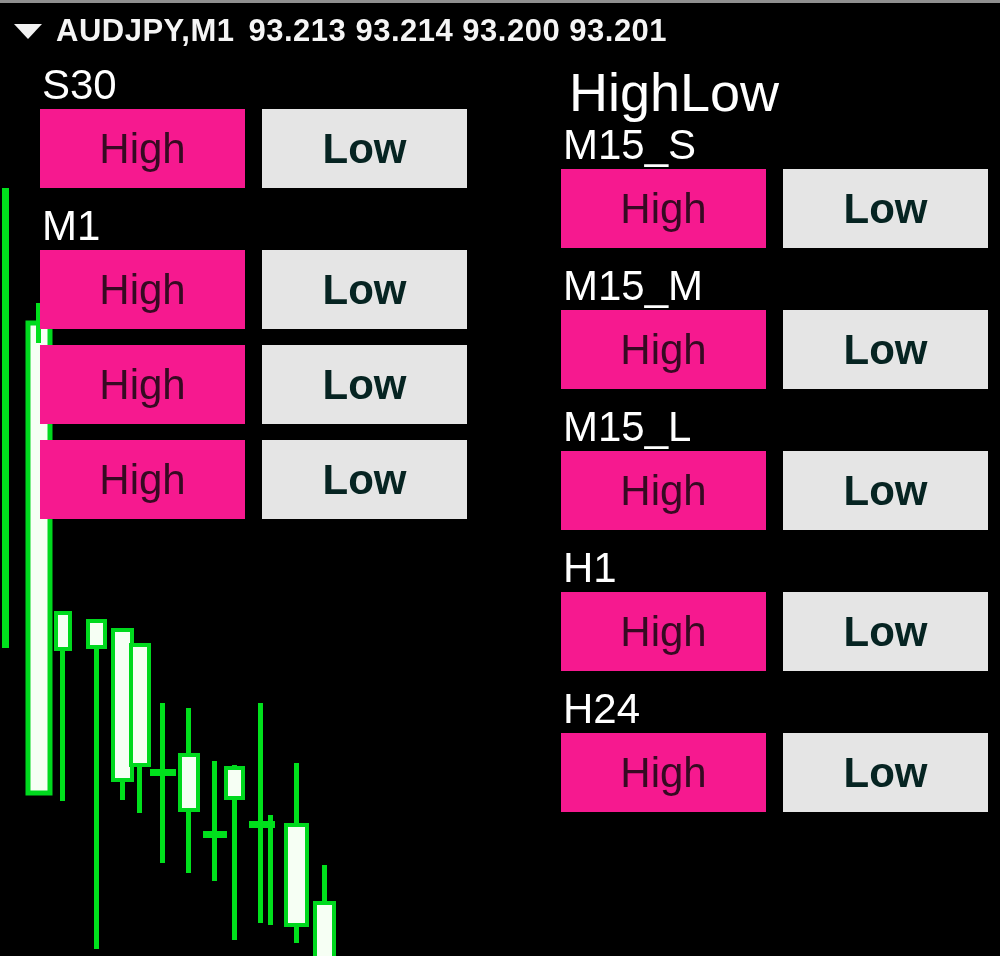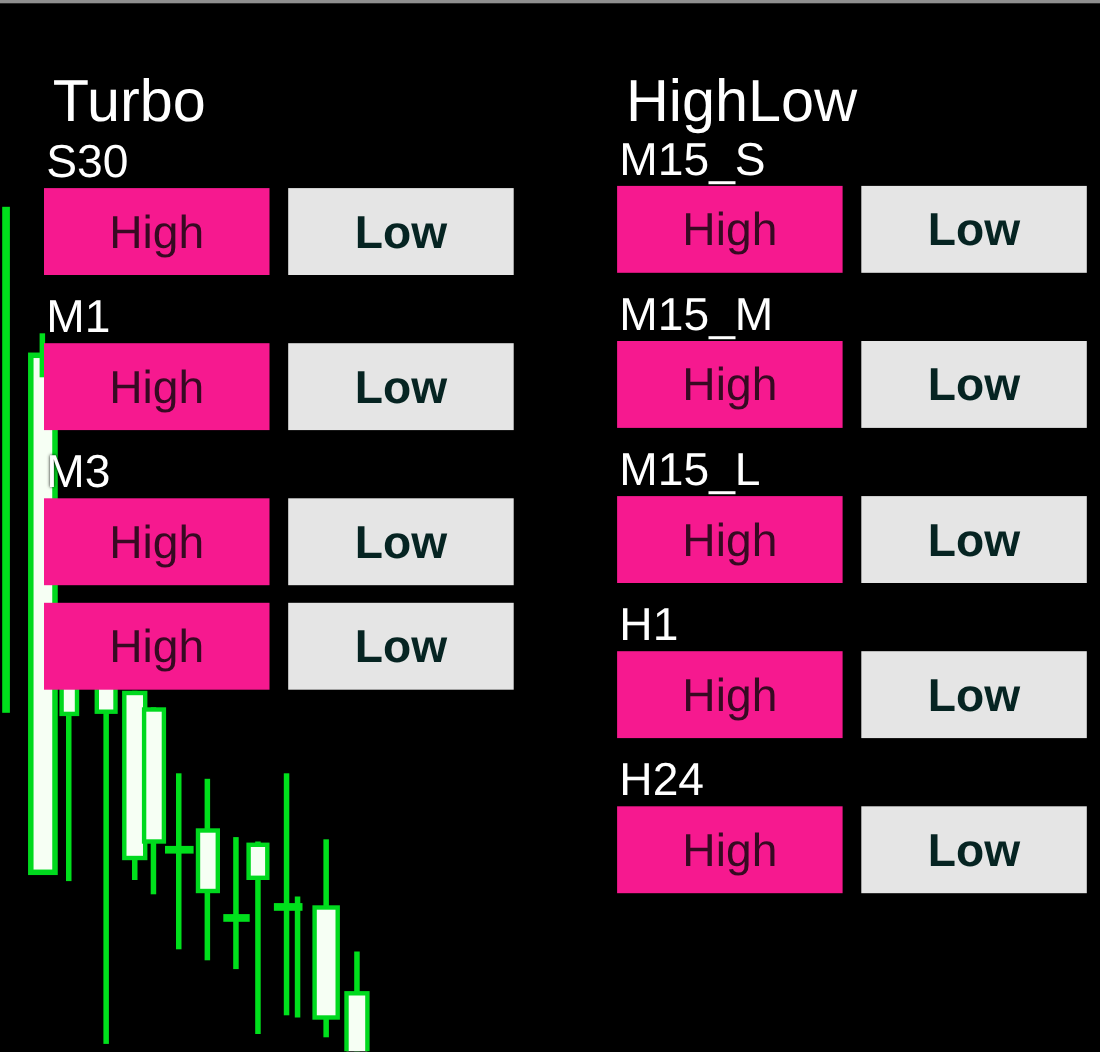--- a/index.html
+++ b/index.html
@@ -180,42 +180,45 @@
       <rect x="268" y="812" width="5" height="110" fill="#00e01c" stroke="none"></rect>
 
       <rect x="294" y="760" width="5" height="180" fill="#00e01c" stroke="none"></rect>
       <rect x="286" y="822" width="21" height="100" fill="#f6fff4" stroke="#00d91e" stroke-width="4"></rect>
 
       <rect x="322" y="862" width="5" height="94" fill="#00e01c" stroke="none"></rect>
       <rect x="315" y="900" width="19" height="56" fill="#f6fff4" stroke="#00d91e" stroke-width="4"></rect>
     </g>
   </svg>
 
+  <div id="symbol-header">
+    <span class="tri"></span>
+    <span class="sym-text">AUDJPY,M1</span>
+    <span class="ohlc">93.213 93.214 93.200 93.201</span>
+  </div>
 
   <div class="panel" id="panel-turbo">
-    <div class="panel-title">Turbo</div>
 
     <div class="row">
       <div class="row-label">S30</div>
       <div class="btn-pair">
         <button class="btn btn-high">High</button>
         <button class="btn btn-low">Low</button>
       </div>
     </div>
 
     <div class="row">
       <div class="row-label">M1</div>
       <div class="btn-pair">
         <button class="btn btn-high">High</button>
         <button class="btn btn-low">Low</button>
       </div>
     </div>
 
     <div class="row">
-      <div class="row-label">M3</div>
       <div class="btn-pair">
         <button class="btn btn-high">High</button>
         <button class="btn btn-low">Low</button>
       </div>
     </div>
 
     <div class="row">
       <div class="btn-pair">
         <button class="btn btn-high">High</button>
         <button class="btn btn-low">Low</button>

